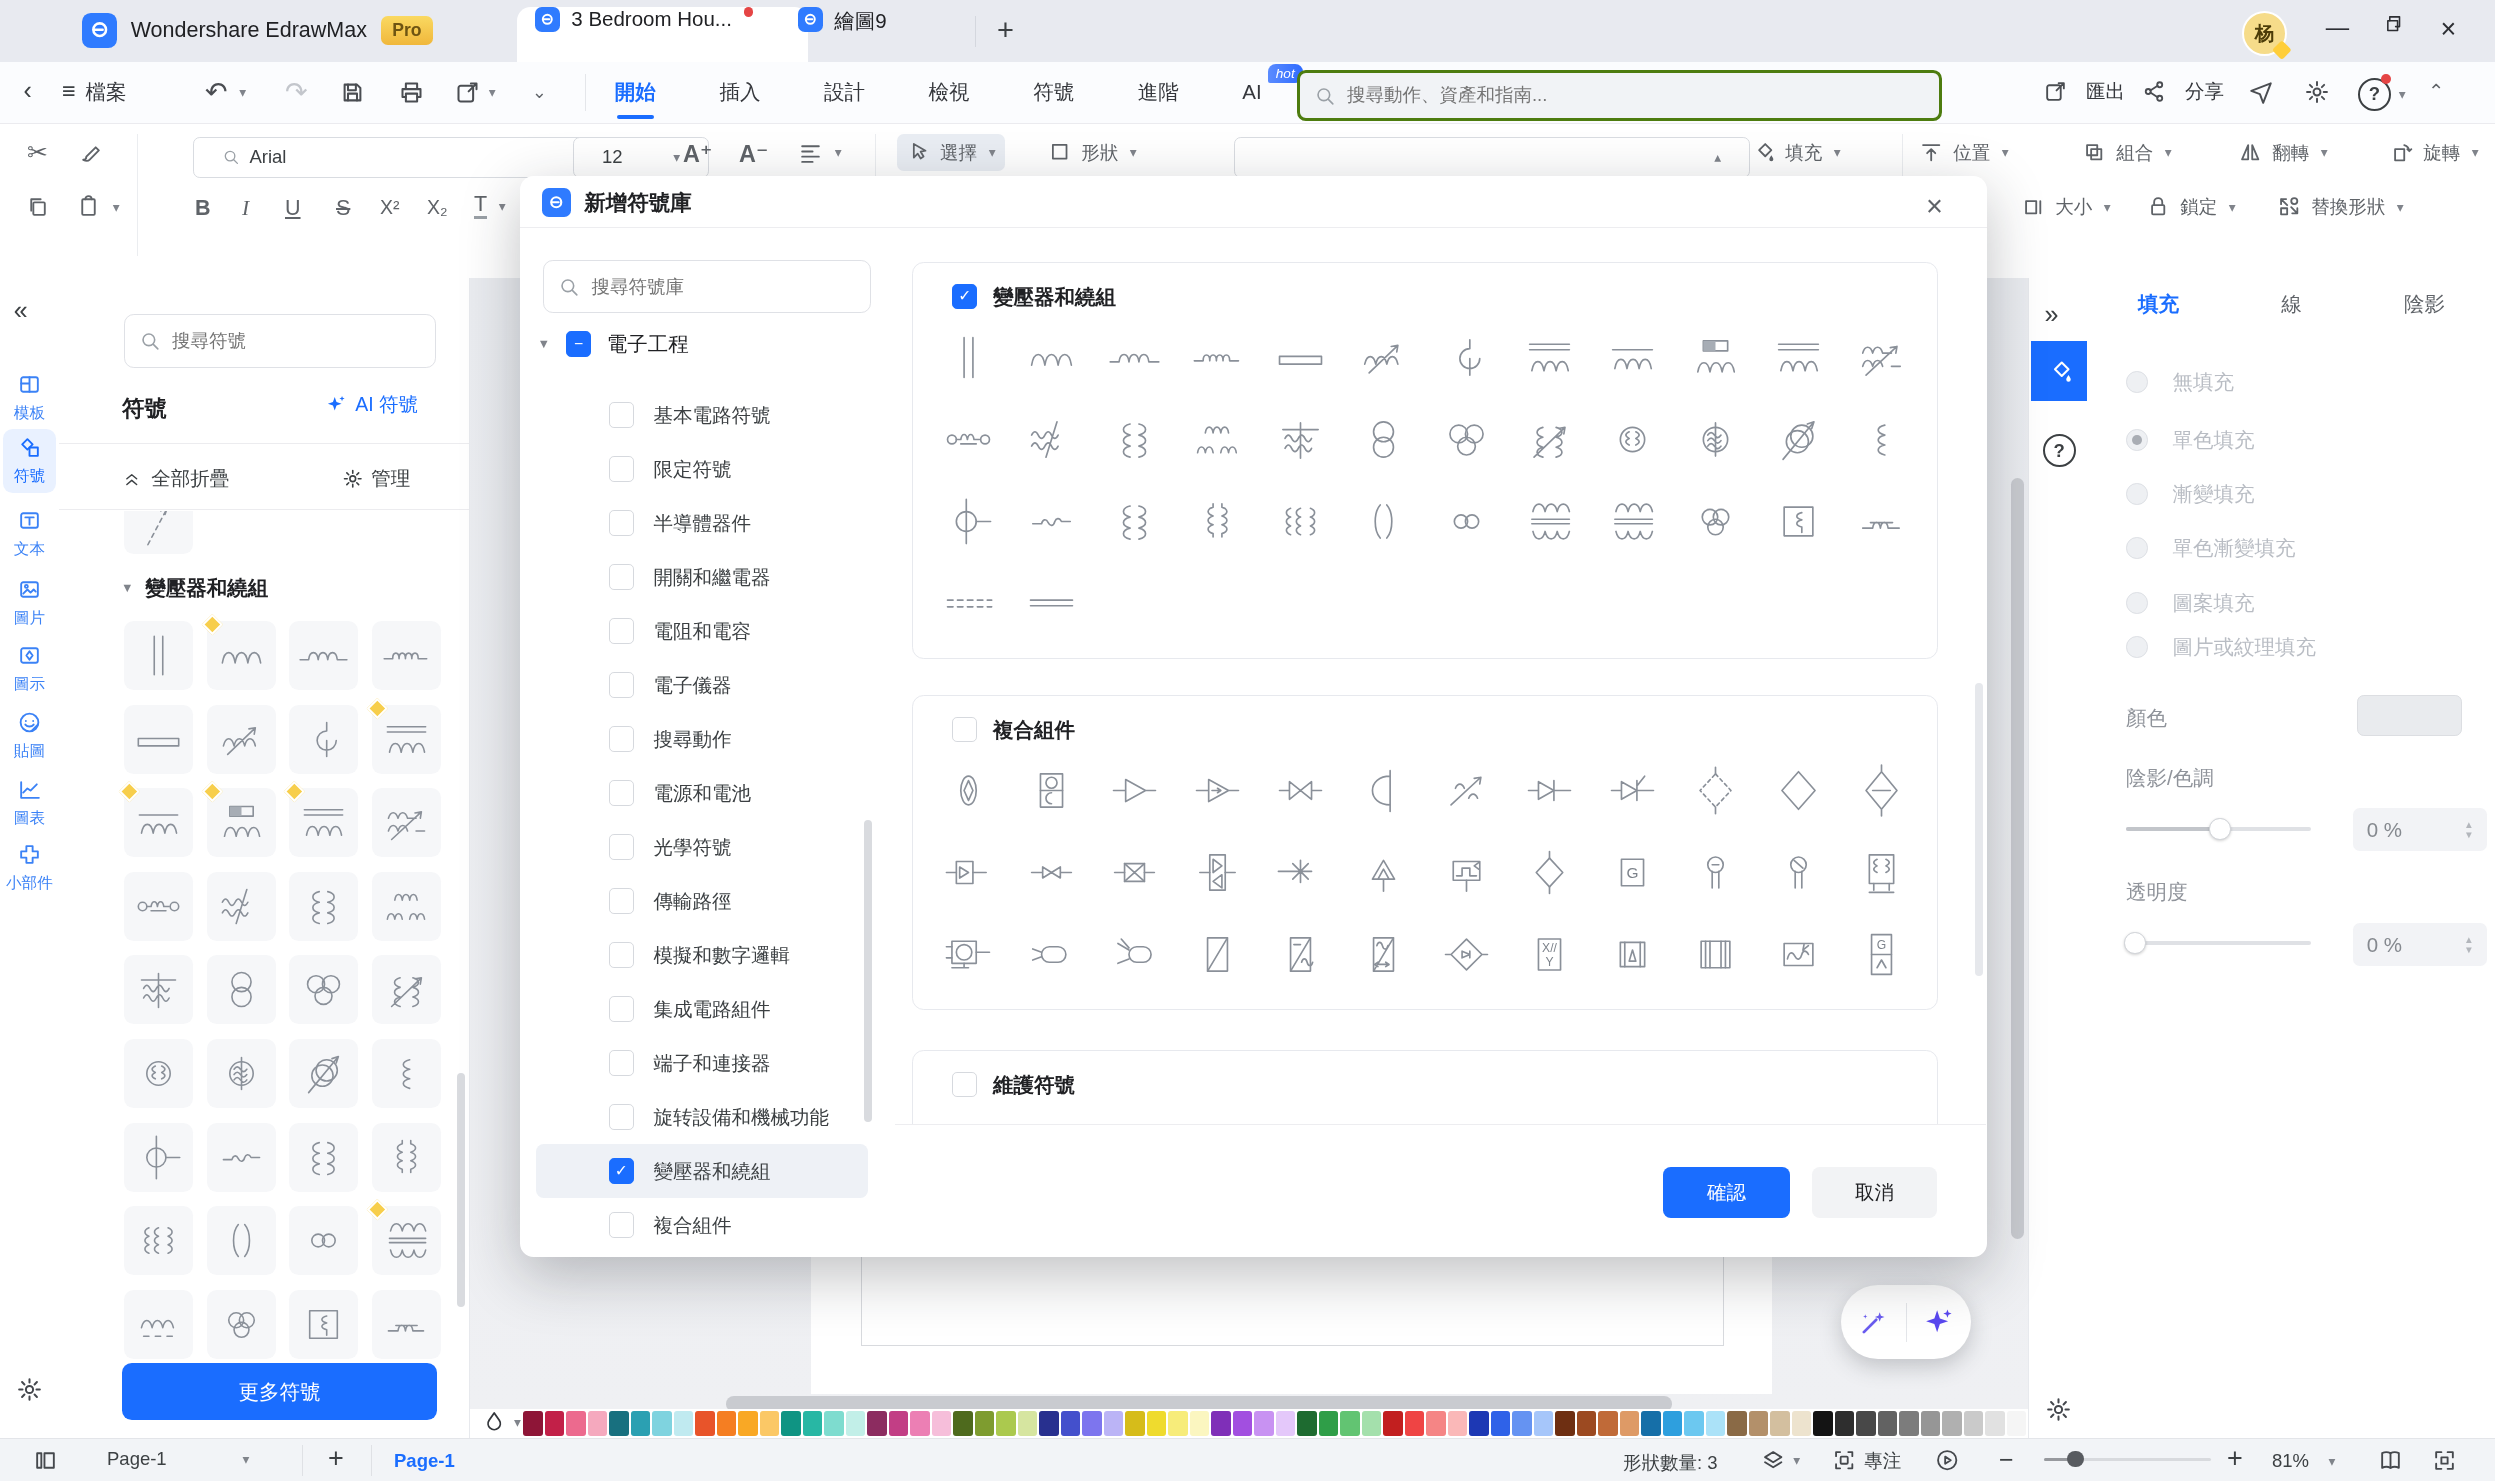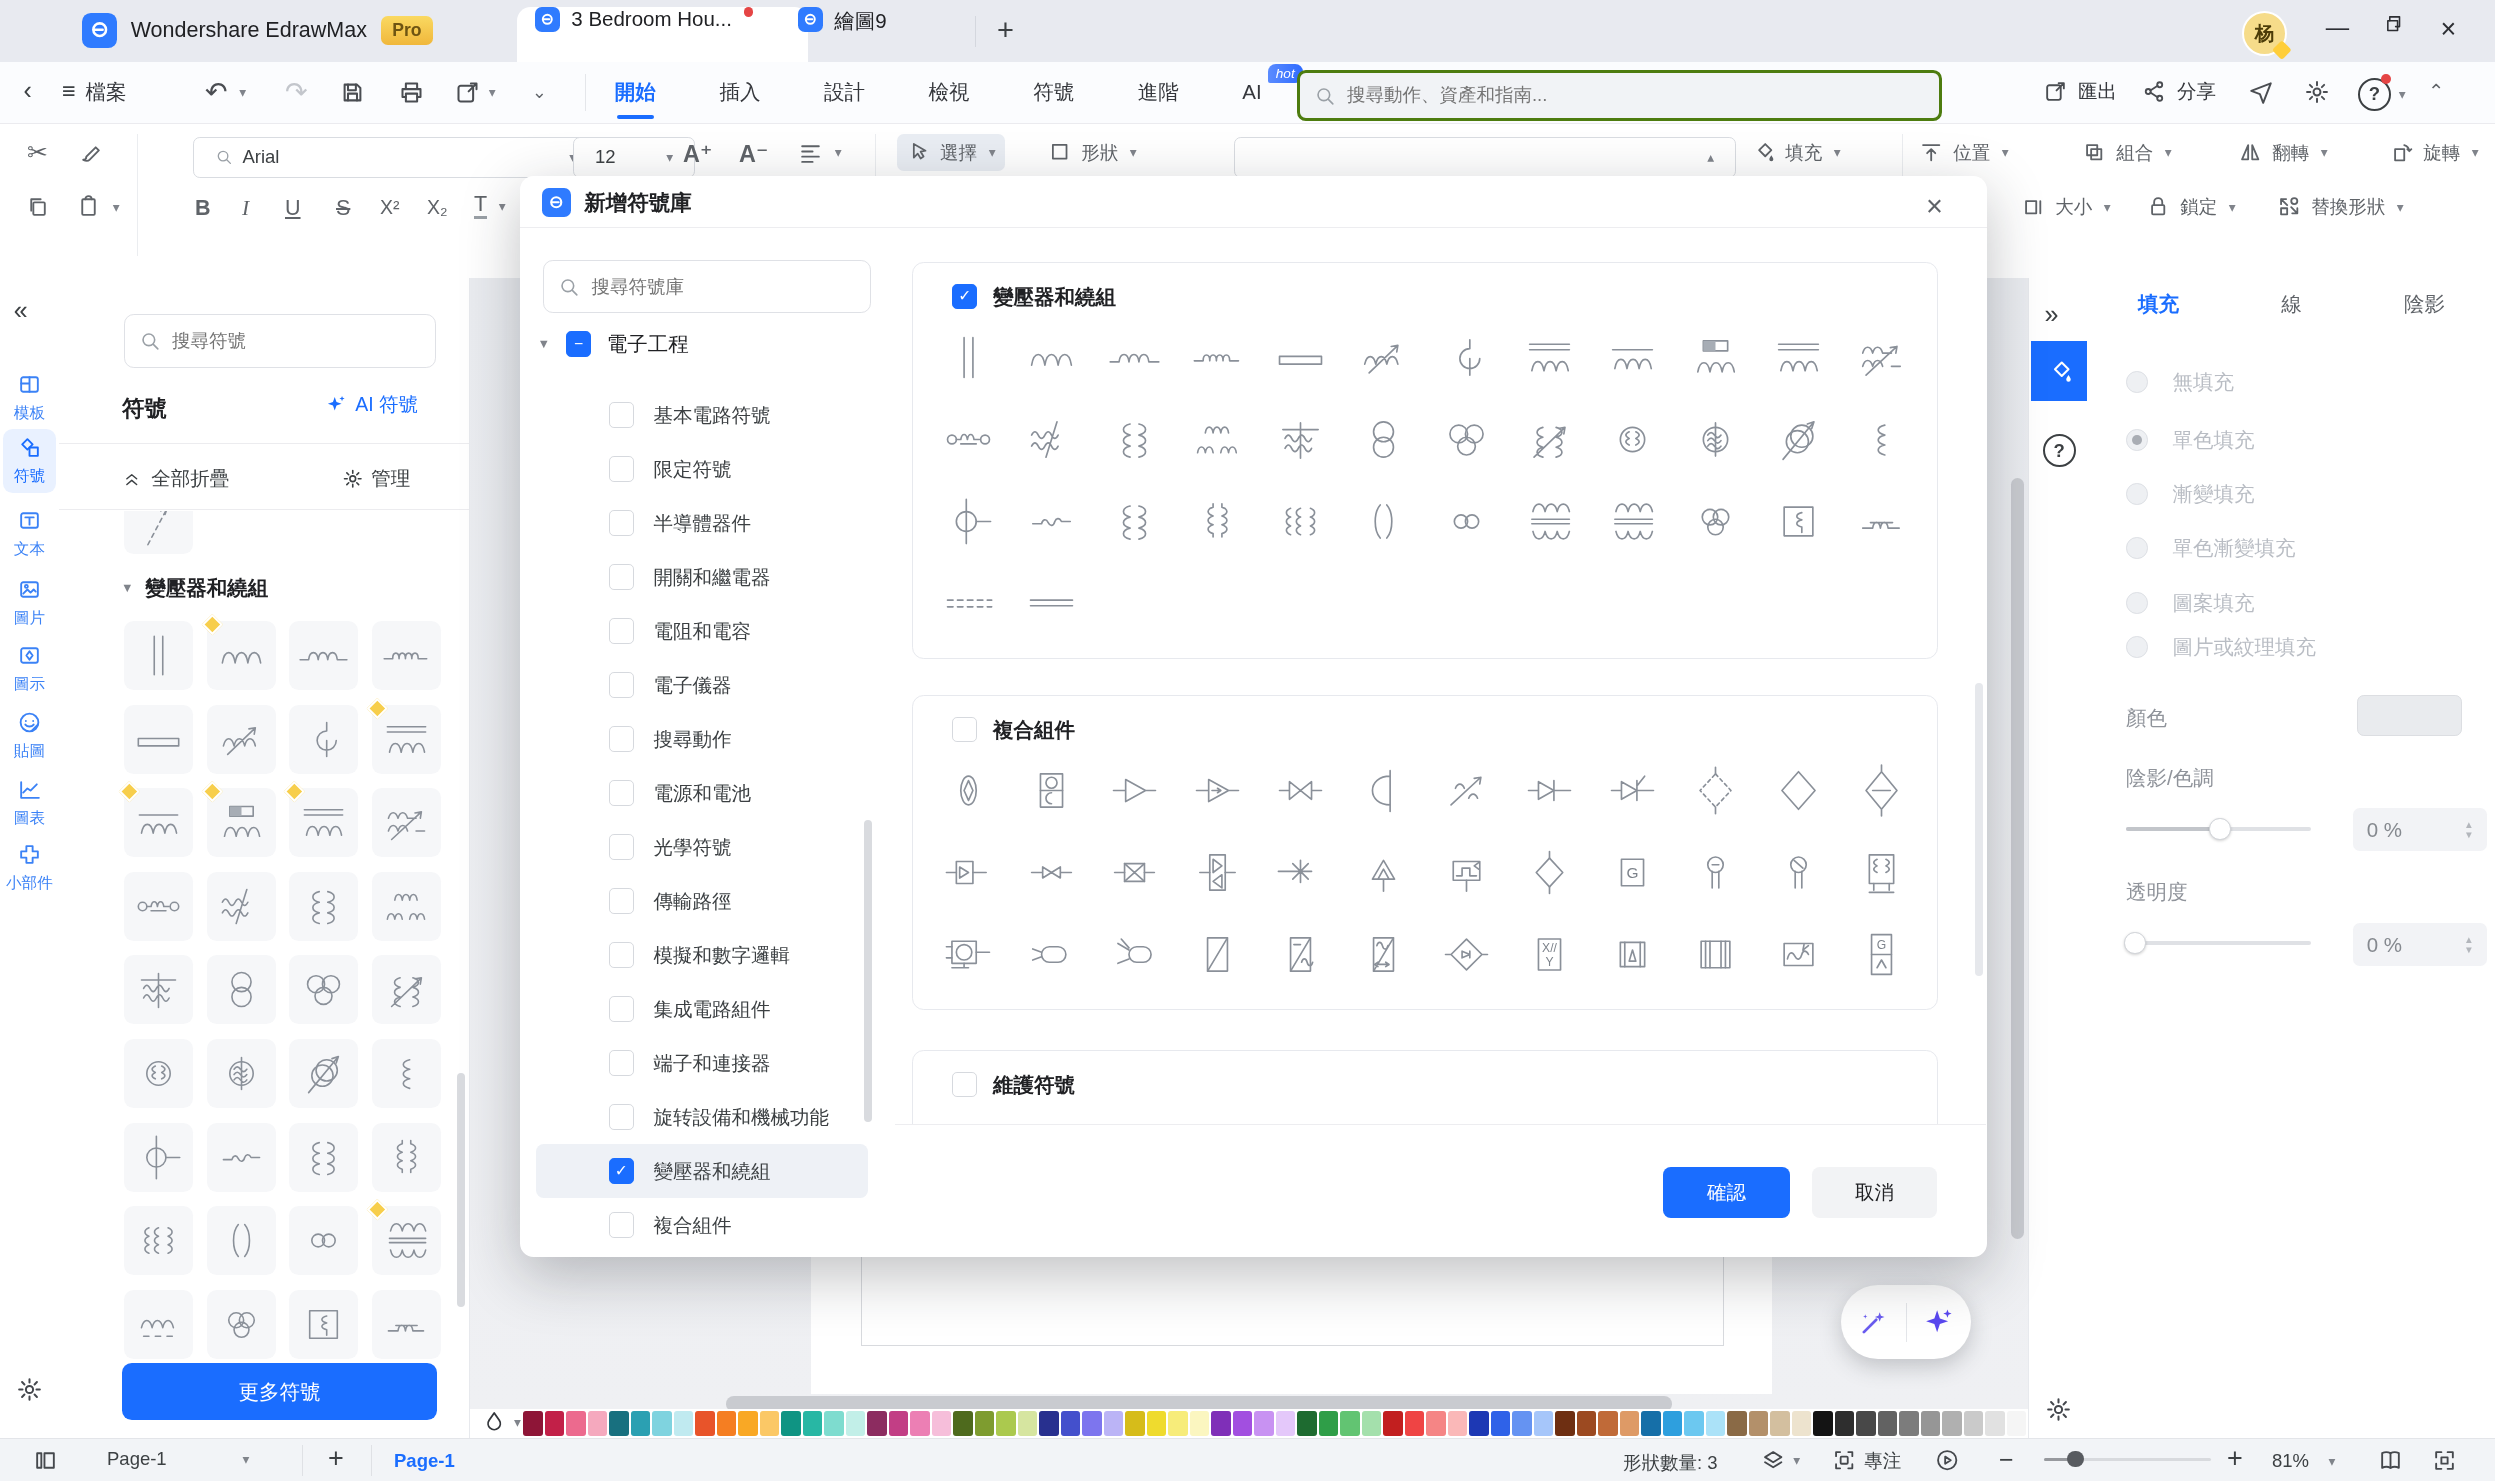--- a/index.html
+++ b/index.html
@@ -32,28 +32,28 @@
   .menubar{left:0;top:62px;width:2496px;height:61px;background:#fbfcfe;border-bottom:1px solid #ececf0;}
   .mitem{font-size:20.5px;color:#35373c;padding:0 7.8px;position:relative;cursor:default;}
   .mitem.active{color:#1a6dff;font-weight:bold;}
   .mitem.active::after{content:"";position:absolute;left:9.8px;right:9.8px;bottom:-13.7px;height:3.9px;border-radius:2px;background:#1a6dff;}
   .hotbadge{position:absolute;right:-33px;top:-15.6px;background:linear-gradient(90deg,#5a8bff,#2f6bff);
             color:#fff;font-size:13.7px;padding:2px 7.8px;border-radius:7.8px 7.8px 7.8px 2px;font-style:italic;}
   .gsearch{position:absolute;left:1297px;top:7.8px;width:612px;height:45px;background:#f1f3f6;border:3px solid #4d7c0f;
            border-radius:8.8px;display:flex;align-items:center;padding:0 13.7px;color:#9aa0a6;}
   .gsearch input{border:0;background:transparent;outline:none;font-size:18.5px;color:#5f6368;width:527px;margin-left:9.8px;
                  font-family:inherit;}
-  .mbtn{display:flex;align-items:center;gap:10px;font-size:19.5px;color:#35373c;}
+  .mbtn{display:flex;align-items:center;gap:18px;font-size:19.5px;color:#35373c;}
   .gicon{color:#4a4d52;}
   
   .ribbon{left:0;top:124px;width:2496px;height:154px;background:#fff;border-bottom:1px solid #e4e6ea;box-shadow:0 1px 2.9px rgba(0,0,0,.04);}
   .rlabel{position:absolute;font-size:16.6px;color:#9aa0a6;}
   .vdiv{position:absolute;width:1px;background:#ebedf0;top:9.8px;height:122px;}
   .combo{position:absolute;height:39px;border:1px solid #d9dce1;border-radius:6.8px;display:flex;align-items:center;
-         padding:0 21px;font-size:18.5px;color:#3c4043;background:#fff;}
+         padding:0 28px;font-size:18.5px;color:#3c4043;background:#fff;}
   .caret{color:#80848b;font-size:13.7px;margin-left:auto;padding-left:7.8px;}
   .ricon{position:absolute;color:#5f6368;display:flex;align-items:center;gap:3.9px;font-size:18.5px;}
   .chip{background:#e9edf3;border-radius:6.8px;padding:5.9px 9.8px;}
   .fmt{font-size:21.5px;color:#5f6368;}
   
   .lrail{left:0;top:278px;width:59px;height:1161px;background:#fff;border-right:1px solid #ebedf0;}
   .side-item{position:absolute;left:2.9px;width:53px;text-align:center;color:#3b82f6;cursor:default;}
   .side-item .lbl{font-size:15.6px;margin-top:2px;}
   .side-item.active{background:#e9f1ff;border-radius:9.8px;color:#1a6dff;}
   

